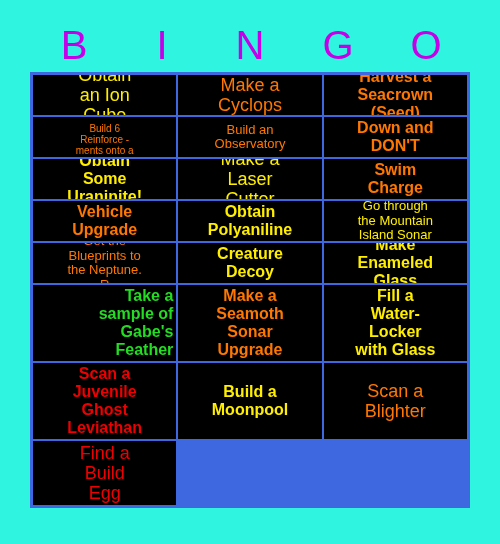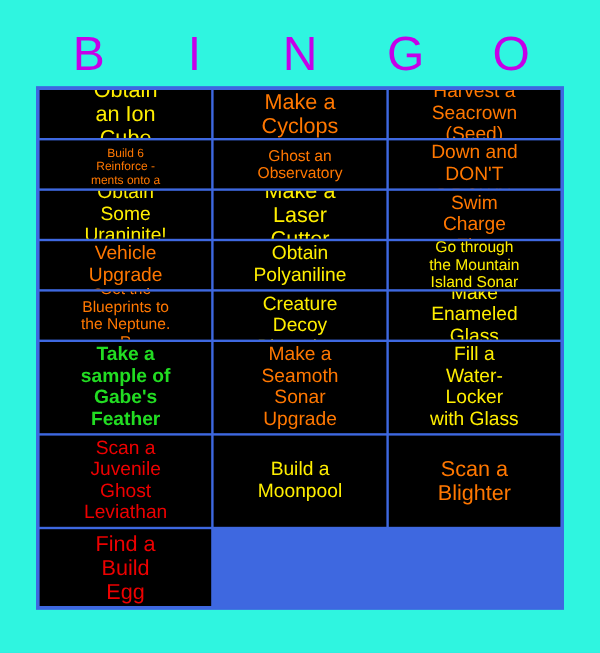--- a/index.html
+++ b/index.html
@@ -67,27 +67,27 @@
     overflow: hidden;
   }
   .cell-text {
     display: block;
     width: 100%;
     line-height: 1.12;
     white-space: pre-line;
   }
   
   .sz-lg .cell-text { font-size: 18px; }
-  .sz-md .cell-text { font-size: 16px; }
+  .sz-md .cell-text { font-size: 16px; font-weight: bold; }
   .sz-sm .cell-text { font-size: 13px; }
   .sz-xs .cell-text { font-size: 10px; margin-top: 28px; }
   
   .c-yellow .cell-text { color: #ffee00; }
   .c-orange .cell-text { color: #ff7700; }
-  .c-green  .cell-text { color: #22dd22; font-weight: bold; }
+  .c-green  .cell-text { color: #22dd22; font-weight: bold; text-align: right; }
   .c-red    .cell-text { color: #ee0000; }
 </style>
 </head>
 <body>
 
 <div id="bingo-card">
 
   <div id="header-row">
     <div class="header-letter">B</div>
     <div class="header-letter">I</div>
@@ -112,21 +112,21 @@
 (Seed)</span>
       </div>
       <div class="cell c-orange sz-xs">
         <span class="cell-text">Build 6
 Reinforce -
 ments onto a
 multi- purpose
 room</span>
       </div>
       <div class="cell c-orange sz-sm">
-        <span class="cell-text">Ghost an
+        <span class="cell-text">Build an
 Observatory</span>
       </div>
       <div class="cell c-orange sz-md">
         <span class="cell-text">Go 855m
 Down and
 DON'T
 DROWN</span>
       </div>
       <div class="cell c-yellow sz-md">
         <span class="cell-text">Obtain

